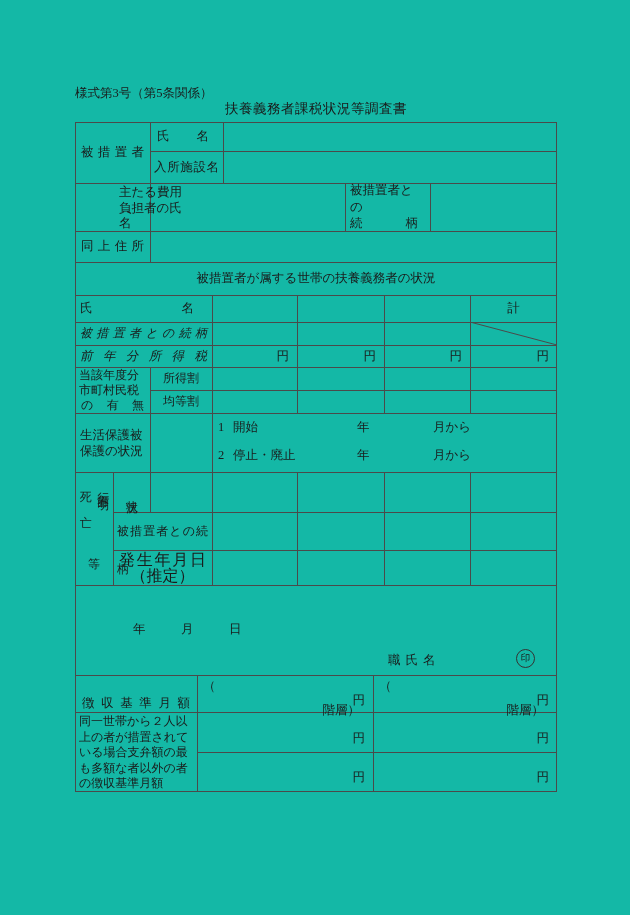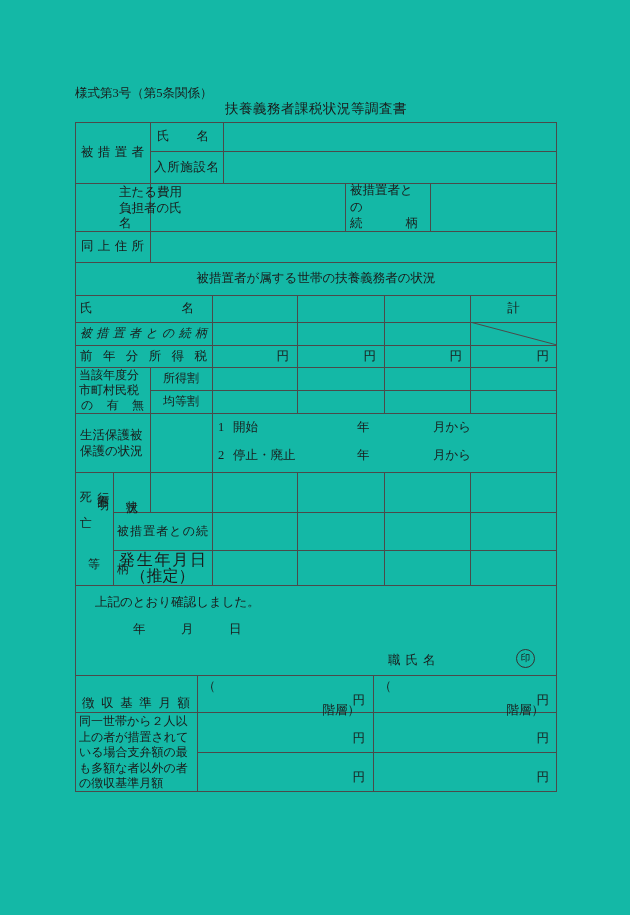--- a/index.html
+++ b/index.html
@@ -102,21 +102,21 @@
   <div class="cell jt" style="left:75px;top:231px;width:75px;height:31px;line-height:31px;padding:0 6px;">同上住所</div>
   <div class="blank" style="left:150px;top:231px;width:406px;height:31px;"></div>
 
   <div class="cell ctr" style="left:75px;top:262px;width:482px;height:33px;line-height:33px;">被措置者が属する世帯の扶養義務者の状況</div>
 
   <div class="cell jt" style="left:75px;top:295px;width:137px;height:27px;line-height:27px;padding:0 18px 0 5px;">氏名</div>
   <div class="cell ctr" style="left:470px;top:295px;width:87px;height:27px;line-height:27px;">計</div>
 
   <div class="cell jt" style="left:75px;top:322px;width:137px;height:23px;line-height:23px;padding:0 5px;font-size:12px;font-style:italic;">被措置者との続柄</div>
 
-  <div class="cell jt" style="left:75px;top:345px;width:137px;height:22px;line-height:22px;padding:0 5px;">前年分所得税</div>
+  <div class="cell jt" style="left:75px;top:345px;width:137px;height:22px;line-height:22px;padding:0 5px;font-style:italic;">前年分所得税</div>
   <div class="cell rt" style="left:212px;top:345px;width:85px;height:22px;line-height:22px;padding-right:8px;">円</div>
   <div class="cell rt" style="left:297px;top:345px;width:87px;height:22px;line-height:22px;padding-right:8px;">円</div>
   <div class="cell rt" style="left:384px;top:345px;width:86px;height:22px;line-height:22px;padding-right:8px;">円</div>
   <div class="cell rt" style="left:470px;top:345px;width:87px;height:22px;line-height:22px;padding-right:8px;">円</div>
 
   <div class="cell" style="left:75px;top:367px;width:75px;height:46px;padding:1px 4px;font-size:12px;line-height:15px;">
     <span class="full">当該年度分</span>
     <span class="full">市町村民税</span>
     <span class="jt full" style="padding:0 2px;">の有無</span>
   </div>
@@ -150,21 +150,20 @@
   </div>
   <div class="cell" style="left:113px;top:472px;width:37px;height:40px;display:flex;align-items:center;justify-content:center;font-size:12px;">
     <span class="vtxt" style="letter-spacing:1.5px;">状況</span>
   </div>
   <div class="cell jt" style="left:113px;top:512px;width:99px;height:38px;line-height:38px;padding:0 4px;font-size:12px;">被措置者との続柄</div>
   <div class="cell" style="left:113px;top:550px;width:99px;height:35px;padding-top:2px;line-height:16px;font-size:16px;">
     <span class="jt full" style="padding:0 6px;">発生年月日</span>
     <span class="ctr full">（推定）</span>
   </div>
 
-  <div class="cell" style="left:95px;top:594px;width:260px;height:16px;line-height:16px;">上記のとおり確認しました。</div>
   <div class="cell" style="left:133px;top:621px;width:180px;height:16px;line-height:16px;display:flex;">
     <span style="width:48px;">年</span>
     <span style="width:48px;">月</span>
     <span>日</span>
   </div>
   <div class="cell" style="left:388px;top:652px;width:80px;height:16px;line-height:16px;letter-spacing:5px;">職氏名</div>
   <div class="seal" style="left:516px;top:649px;">
     <span>印</span>
   </div>
 

